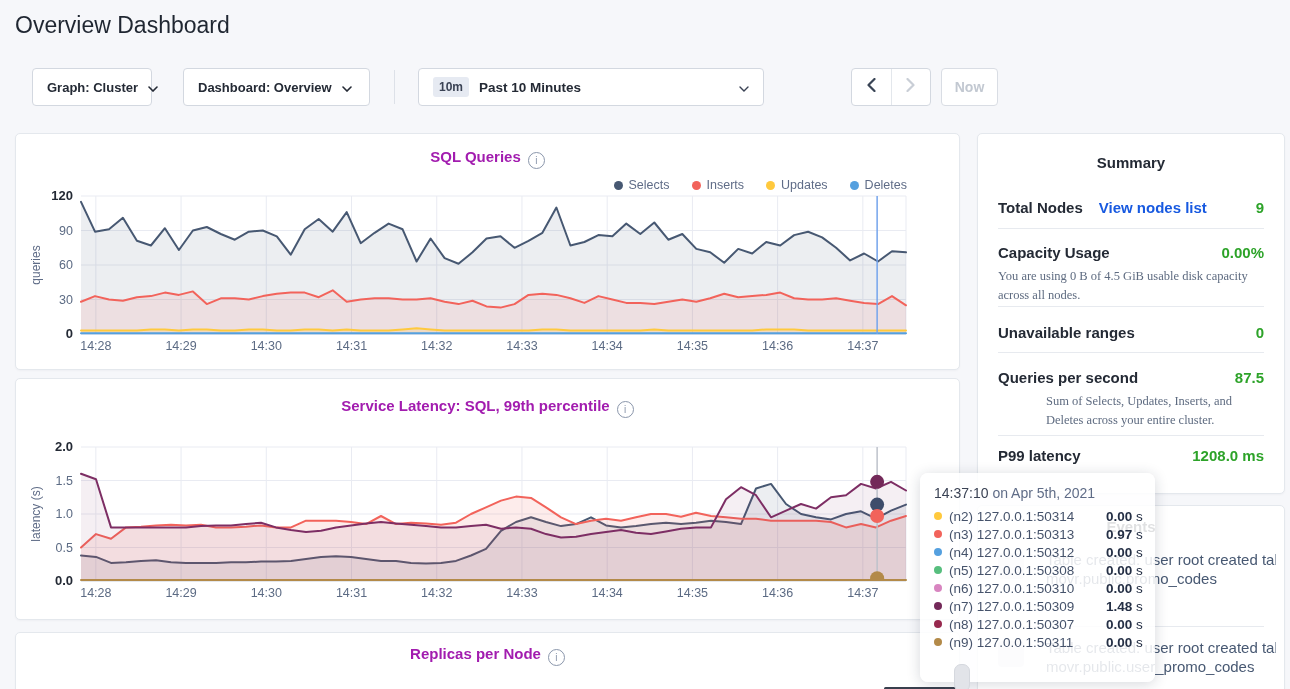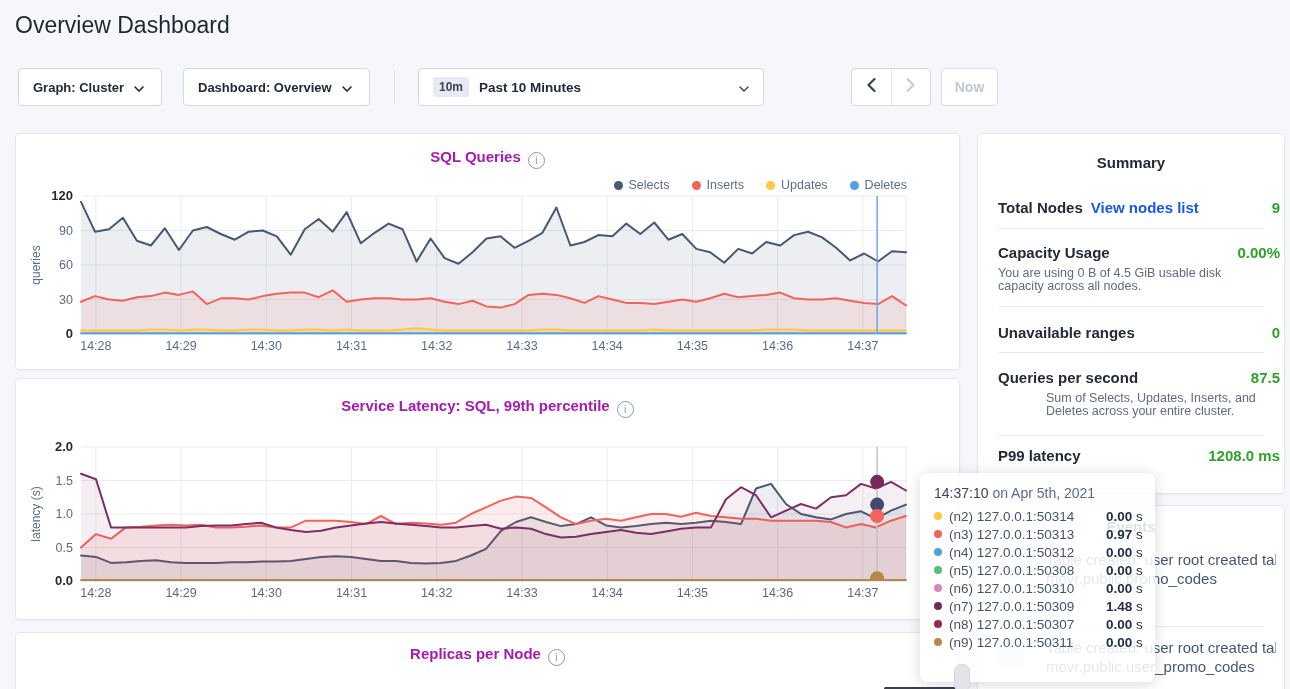--- a/index.html
+++ b/index.html
@@ -38,25 +38,25 @@
              align-items:center;justify-content:center;font-size:10px;color:#8A96AB;vertical-align:-2px;margin-left:7px;}
   .info-icon::after{content:"i";}
   .legend{position:absolute;right:52px;top:44px;display:flex;gap:22px;}
   .leg-item{display:flex;align-items:center;gap:6px;cursor:pointer;}
   .leg-dot{width:9px;height:9px;border-radius:50%;}
   .leg-label{font-size:12.5px;color:#5F6C87;}
   svg.chart{position:absolute;left:0;top:0;}
 
   
   .scard-header{position:absolute;top:20px;left:0;right:0;text-align:center;font-size:15px;font-weight:bold;color:#242A35;}
-  .srow{position:absolute;left:20px;right:4px;display:flex;align-items:baseline;gap:8px;}
+  .srow{position:absolute;left:20px;right:20px;display:flex;align-items:baseline;gap:16px;}
   .slabel{font-size:15px;font-weight:bold;color:#242A35;white-space:nowrap;}
   .slink{font-size:15px;font-weight:bold;color:#1759E0;text-decoration:none;cursor:pointer;white-space:nowrap;}
   .sval{margin-left:auto;font-size:15px;font-weight:bold;color:#2DA329;white-space:nowrap;}
-  .sdesc{position:absolute;left:20px;right:18px;font-size:12.5px;line-height:13px;color:#5E6B80;}
+  .sdesc{position:absolute;left:20px;right:18px;font-size:12.5px;line-height:19px;color:#5E6B80;font-family:Liberation Serif, serif;}
   .sdivider{position:absolute;left:20px;right:20px;height:1px;background:#E7EAEF;}
 
   
   .ev-header{position:absolute;top:12px;left:0;right:0;text-align:center;font-size:15px;font-weight:bold;color:#242A35;}
   .ev-item{position:absolute;left:20px;right:8px;height:46px;overflow:hidden;}
   .ev-icon{position:absolute;left:0;top:3px;width:26px;height:26px;border-radius:4px;background:#E8EAEE;}
   .ev-text{position:absolute;left:48px;top:0;font-size:15px;line-height:19px;color:#475872;white-space:nowrap;}
   .ev-divider{position:absolute;left:20px;right:20px;height:1px;background:#E7EAEF;}
 
   
@@ -74,21 +74,21 @@
   
   #scroll-thumb{position:absolute;left:954px;top:664px;width:14px;height:26px;border-radius:7px;
                 background:#E2E4E9;border:1px solid #D5D8DE;z-index:40;}
   #dark-bar{position:absolute;left:884px;top:687px;width:79px;height:3px;border-radius:2px;background:#39404E;z-index:6;}
 </style>
 </head>
 <body>
 
 <div class="page-title">Overview Dashboard</div>
 
-<div class="btnbox" style="left:18px;width:144px;">
+<div class="btnbox" style="left:32px;width:120px;">
   <span class="lbl">Graph: Cluster</span>
   <span><svg width="10" height="6" viewBox="0 0 10 6">
         <path d="M1 1l4 4 4-4" stroke="#242A35" stroke-width="1.6" fill="none" stroke-linecap="round"></path>
       </svg></span>
 </div>
 <div class="btnbox" style="left:183px;width:187px;">
   <span class="lbl">Dashboard: Overview</span>
   <span><svg width="10" height="6" viewBox="0 0 10 6">
         <path d="M1 1l4 4 4-4" stroke="#242A35" stroke-width="1.6" fill="none" stroke-linecap="round"></path>
       </svg></span>

